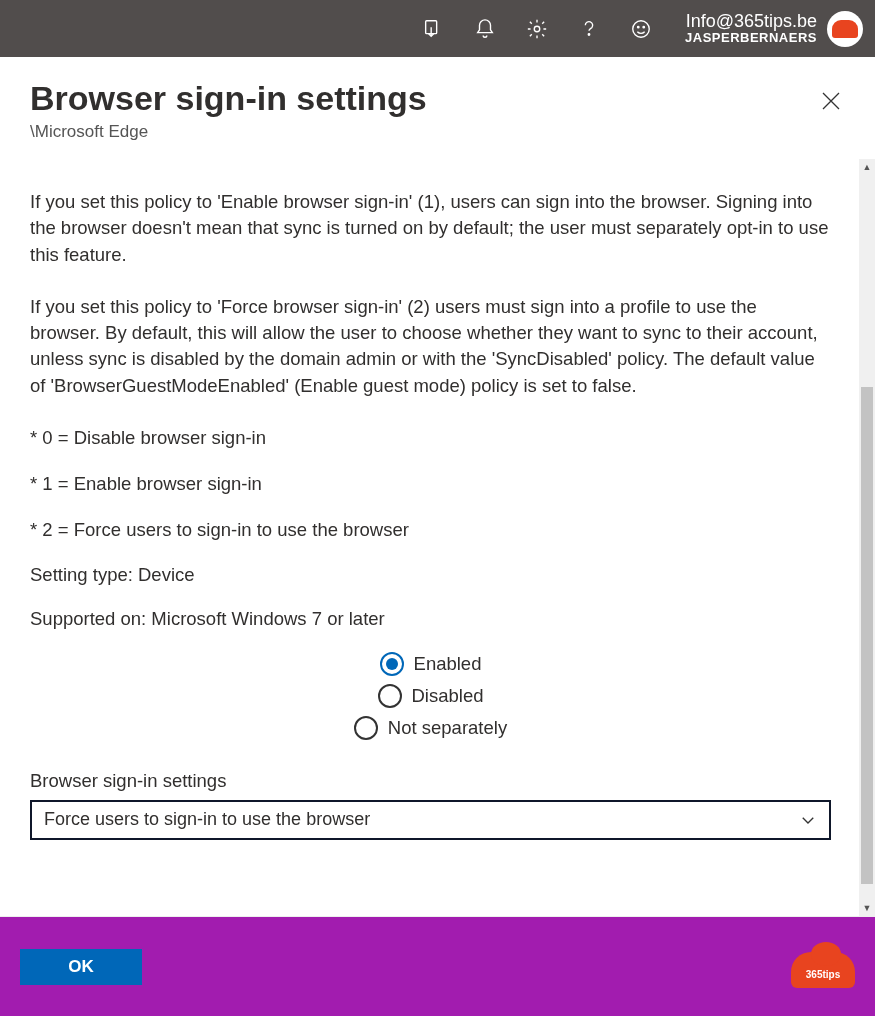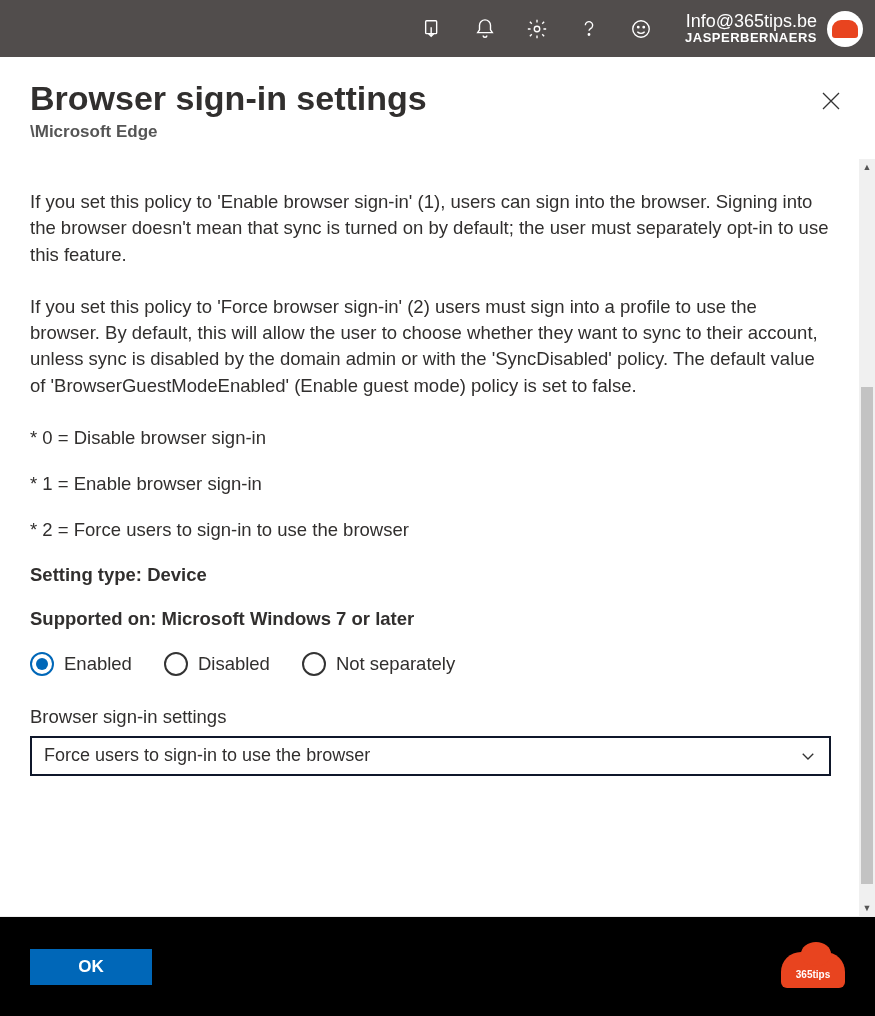--- a/index.html
+++ b/index.html
@@ -82,21 +82,21 @@
     }
     .page-title {
       font-size: 34px;
       font-weight: 600;
       color: #312f2e;
     }
     .breadcrumb {
       font-size: 17px;
       color: #555;
       margin-top: 4px;
-      font-weight: 700;
+      font-weight: 400;
     }
     .close-btn {
       position: absolute;
       right: 32px;
       top: 32px;
       width: 24px;
       height: 24px;
       cursor: pointer;
     }
     .close-btn svg { width:100%; height:100%; stroke:#333; stroke-width:1.3; }
@@ -114,27 +114,27 @@
       color: #312f2e;
       line-height: 1.42;
       margin-bottom: 26px;
       font-weight: 400;
     }
     .desc p.tight { margin-bottom: 20px; }
     .meta-line {
       font-size: 18.5px;
       color: #312f2e;
       margin-bottom: 22px;
-      font-weight: bold;
     }
     .radio-group {
       display: flex;
-      gap: 32px;
+      gap: 8px;
       align-items: center;
       margin: 14px 0 30px 0;
+      flex-direction: column;
     }
     .radio {
       display: flex;
       align-items: center;
       gap: 10px;
       cursor: pointer;
     }
     .radio-circle {
       width: 24px;
       height: 24px;
@@ -195,22 +195,22 @@
       height: 497px;
       background: #c3c3c3;
     }
     .footer {
       position: absolute;
       bottom: 0;
       left: 0;
       right: 0;
       height: 100px;
       border-top: 1px solid #eee;
-      padding: 30px 30px;
-      background: #000000;
+      padding: 30px 20px;
+      background: #a21caf;
       display:flex; align-items:center; justify-content:space-between;
     }
     .ok-btn {
       background: #0067b8;
       color: #fff;
       border: none;
       font-size: 17px;
       font-weight: 600;
       width: 122px;
       height: 36px;

